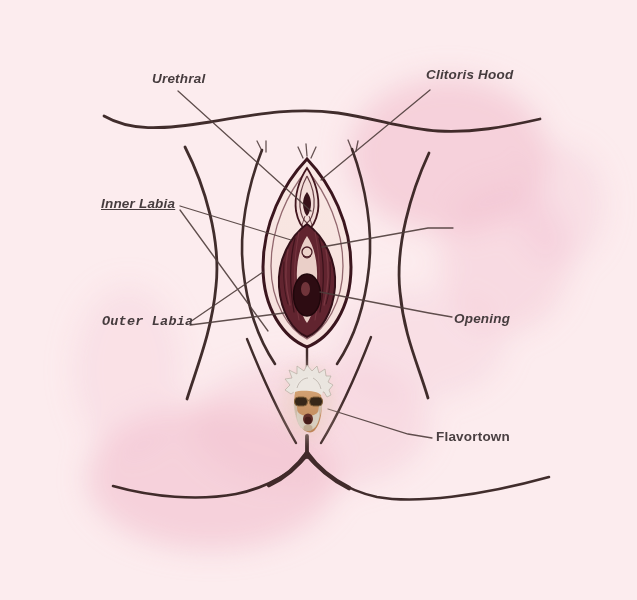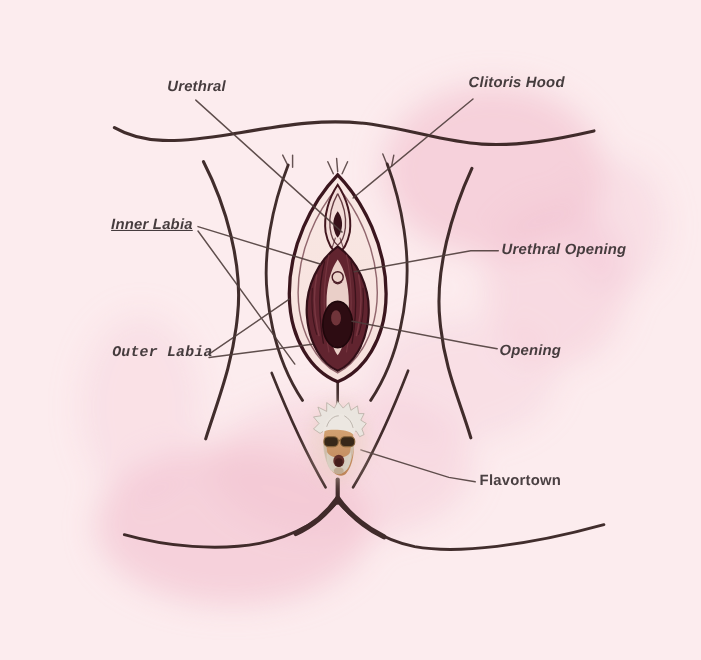--- a/index.html
+++ b/index.html
@@ -159,18 +159,17 @@
       <path d="M13,45 C12,56 16,64 24,65 C32,64 36,56 35,45 C32,49 28,50 24,50 C20,50 16,49 13,45 Z" fill="#d8d0c2" opacity=".95"></path>
       <ellipse cx="24" cy="53" rx="5" ry="5.5" fill="#63302a"></ellipse>
       <ellipse cx="24" cy="54.5" rx="3.5" ry="3.8" fill="#451d1a"></ellipse>
       <ellipse cx="24" cy="62" rx="4.5" ry="3.2" fill="#bfa88e" opacity=".9"></ellipse>
     </g>
   </svg>
 
   <div class="diagram-label" id="label-clitoris">Urethral</div>
   <div class="diagram-label" id="label-clitoris-hood">Clitoris Hood</div>
   <div class="diagram-label" id="label-inner-labia">Inner Labia</div>
-  <div class="diagram-label" id="label-urethral-opening">Urethral Opening</div>
   <div class="diagram-label" id="label-outer-labia">Outer Labia</div>
   <div class="diagram-label" id="label-vagina">Opening</div>
   <div class="diagram-label upright" id="label-flavortown">Flavortown</div>
 
 </div>
 
 </body></html>

